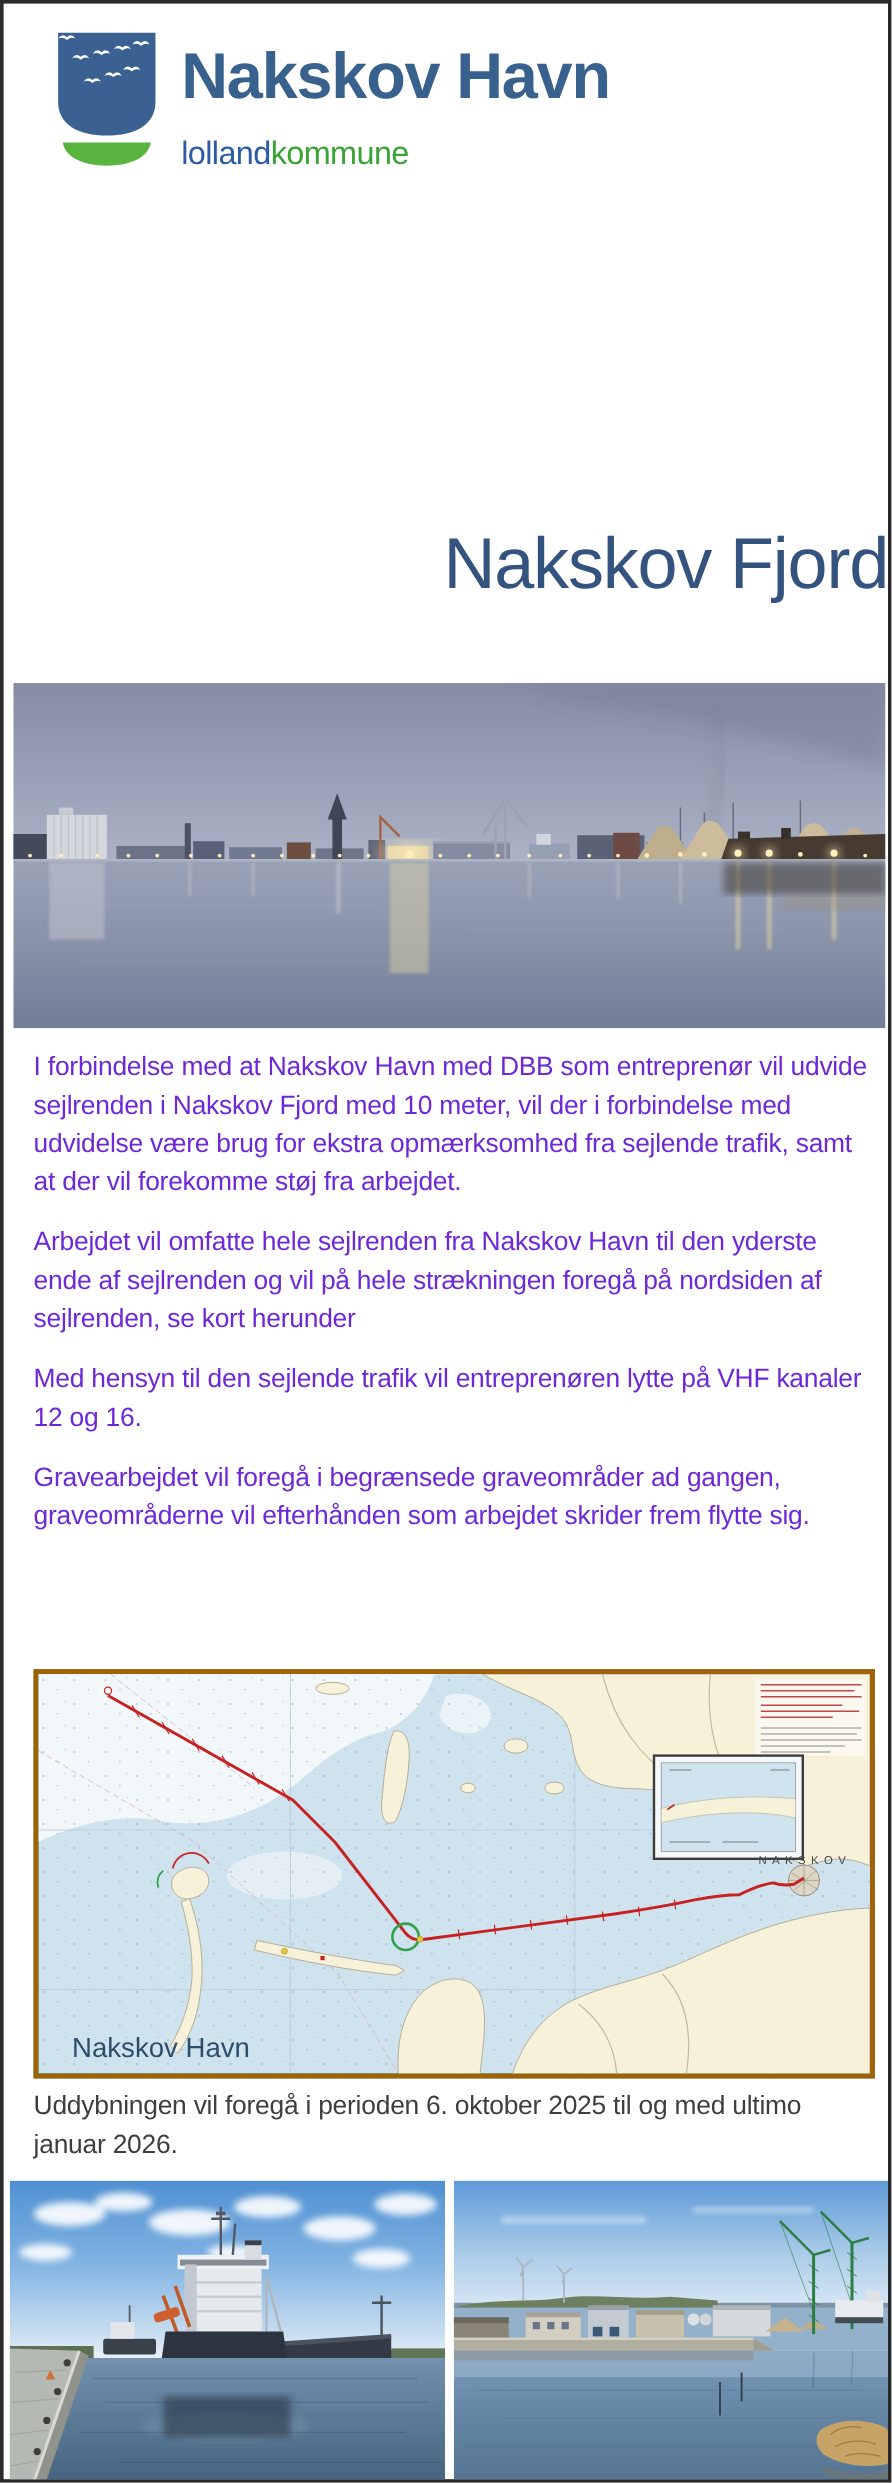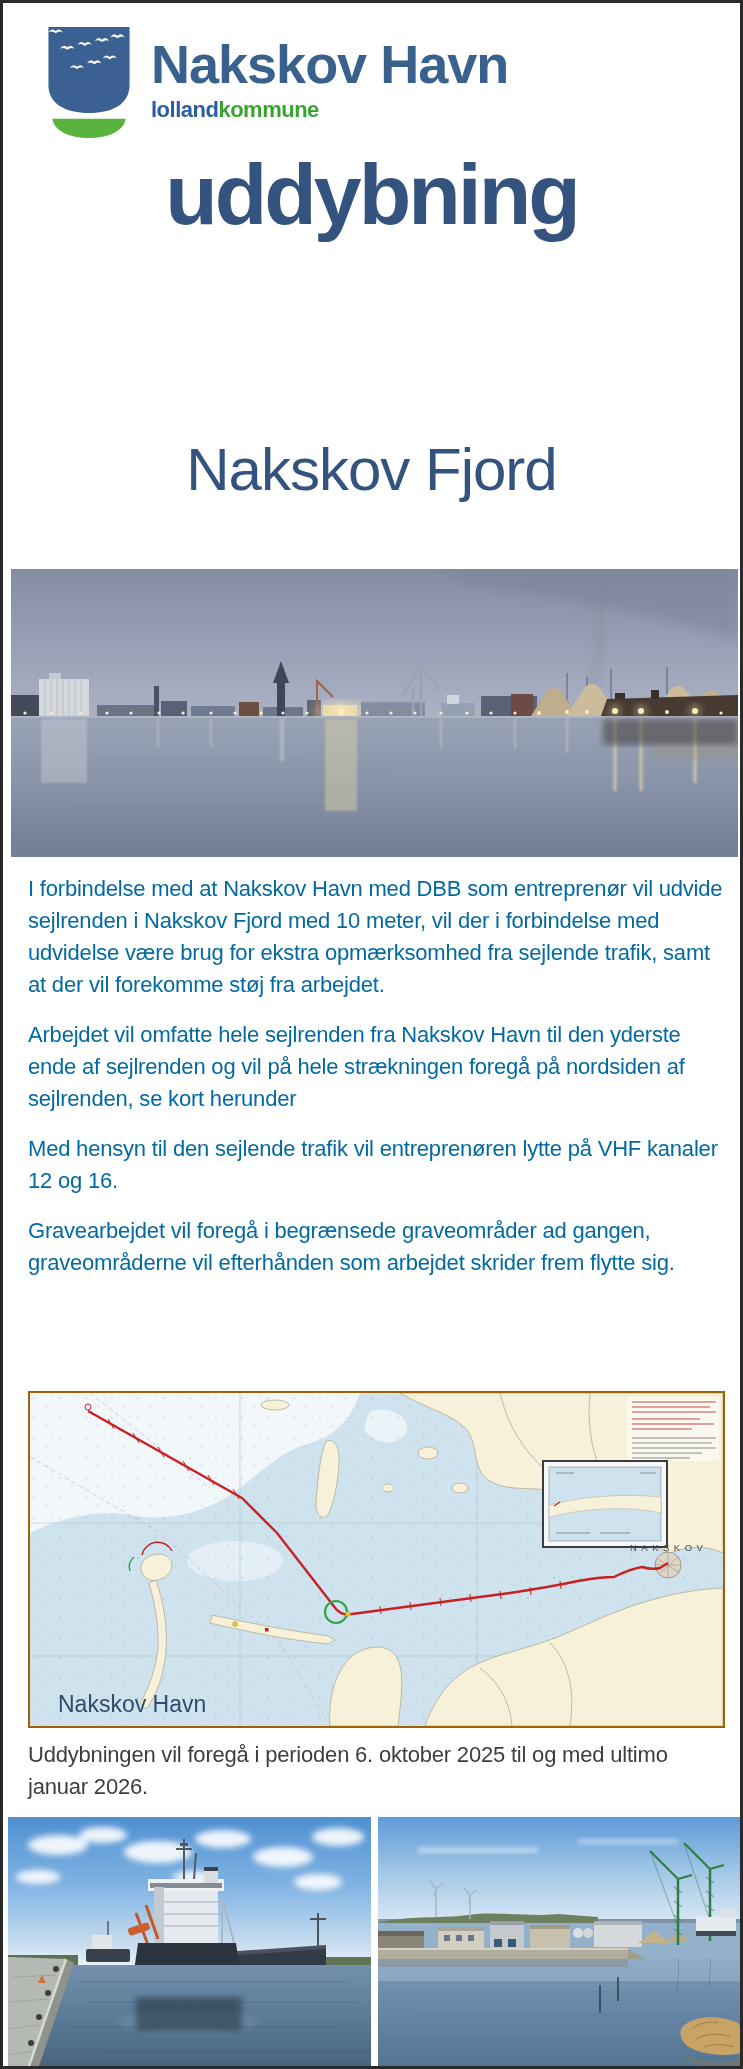--- a/index.html
+++ b/index.html
@@ -6,44 +6,44 @@
   .page{
     position:relative; width:743px; height:2069px; margin:0 auto;
     background:#ffffff; border:3px solid #2a2a2a; box-sizing:border-box;
     overflow:hidden; font-family:"Liberation Sans", sans-serif;
   }
   
   .logo{position:absolute; left:44px; top:24px; display:flex; align-items:flex-start; gap:20px;}
   .crest{width:84px; height:112px; flex:0 0 auto;}
   .wordmark{padding-top:10px;}
   .org{font-size:54px; font-weight:700; letter-spacing:-1px; color:#39618e; line-height:1;}
-  .muni{font-size:22px; font-weight:700; letter-spacing:-0.5px; line-height:1; margin-top:8px;}
+  .muni{font-size:27px; font-weight:400; letter-spacing:-0.5px; line-height:1; margin-top:24px;}
   .muni .blue{color:#2b5ca4;}
   .muni .green{color:#3aa336;}
   
   .title{
     position:absolute; left:0; top:146px; width:100%; margin:0;
     text-align:center; color:#34537f; font-weight:700;
     font-size:86px; line-height:90px; letter-spacing:-3px;
   }
   .title .tl{display:block;}
   .subtitle{
     position:absolute; left:0; top:432px; width:100%;
-    text-align:center; color:#34537f; font-weight:400;
+    text-align:right; color:#34537f; font-weight:400;
     font-size:60px; line-height:70px; letter-spacing:-1px;
   }
   
   .panorama{position:absolute; left:8px; top:566px; width:727px; height:288px; overflow:hidden;}
   .panorama svg,.chart svg,.photo svg{display:block;}
   
-  .bodytext{position:absolute; left:25px; top:870px; width:702px; color:#0369a1;}
+  .bodytext{position:absolute; left:25px; top:870px; width:702px; color:#6d28d9;}
   .bodytext p{margin:0 0 18px 0; font-size:22px; line-height:32px; letter-spacing:-0.2px;}
   
   .chart{position:absolute; left:25px; top:1388px; width:693px; height:333px; margin:0;
-         border:2px solid #a16207; box-sizing:content-box; background:#15803d;}
+         border:4px solid #a16207; box-sizing:content-box; background:#15803d;}
   
   .period{position:absolute; left:25px; top:1736px; width:702px; margin:0;
           color:#3e3e3e; font-size:22px; line-height:32px; letter-spacing:-0.2px;}
   
   .photos{position:absolute; left:5px; top:1814px; width:733px; height:252px;
           display:flex; gap:7px;}
   .photo{height:252px; overflow:hidden;}
   .photo.left{width:363px;}
   .photo.right{width:363px;}
 </style>
@@ -67,21 +67,20 @@
       </g>
       <path d="M4 95 L80 95 C78 108 62 115 42 115 C22 115 6 108 4 95 Z" fill="#58b43e"></path>
     </svg>
     <div class="wordmark">
       <div class="org">Nakskov Havn</div>
       <div class="muni"><span class="blue">lolland</span><span class="green">kommune</span></div>
     </div>
   </header>
 
   <h1 class="title">
-    <span class="tl">uddybning</span>
   </h1>
   <div class="subtitle">Nakskov Fjord</div>
 
   <div class="panorama">
     <svg viewBox="0 0 727 288" width="727" height="288" aria-hidden="true">
       <defs>
         <linearGradient id="pSky" x1="0" y1="0" x2="0" y2="1">
           <stop offset="0" stop-color="#868da3"></stop>
             <stop offset="0.55" stop-color="#99a1b6"></stop>
             <stop offset="1" stop-color="#abb2c5"></stop>

